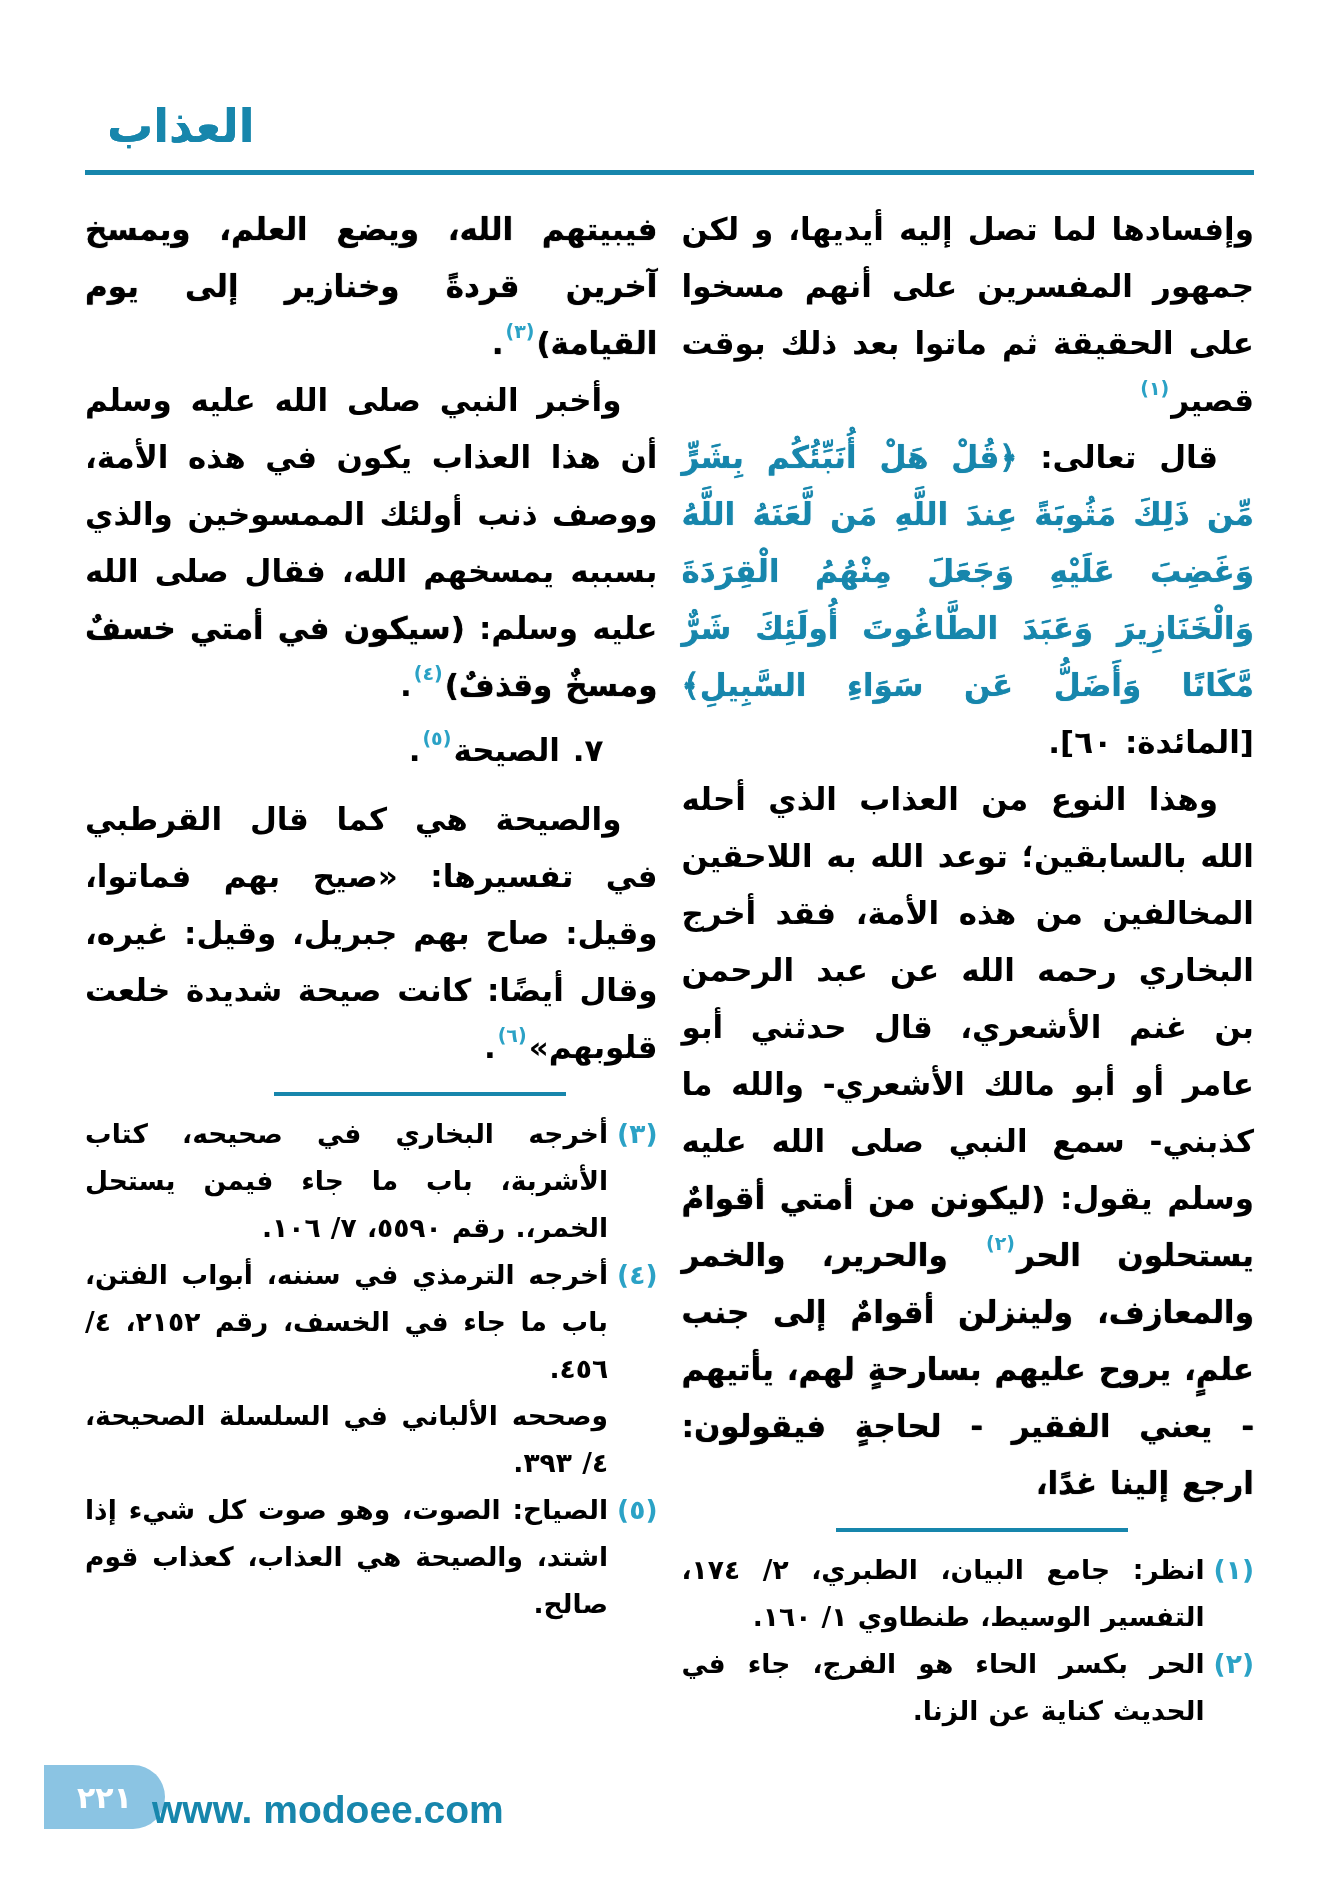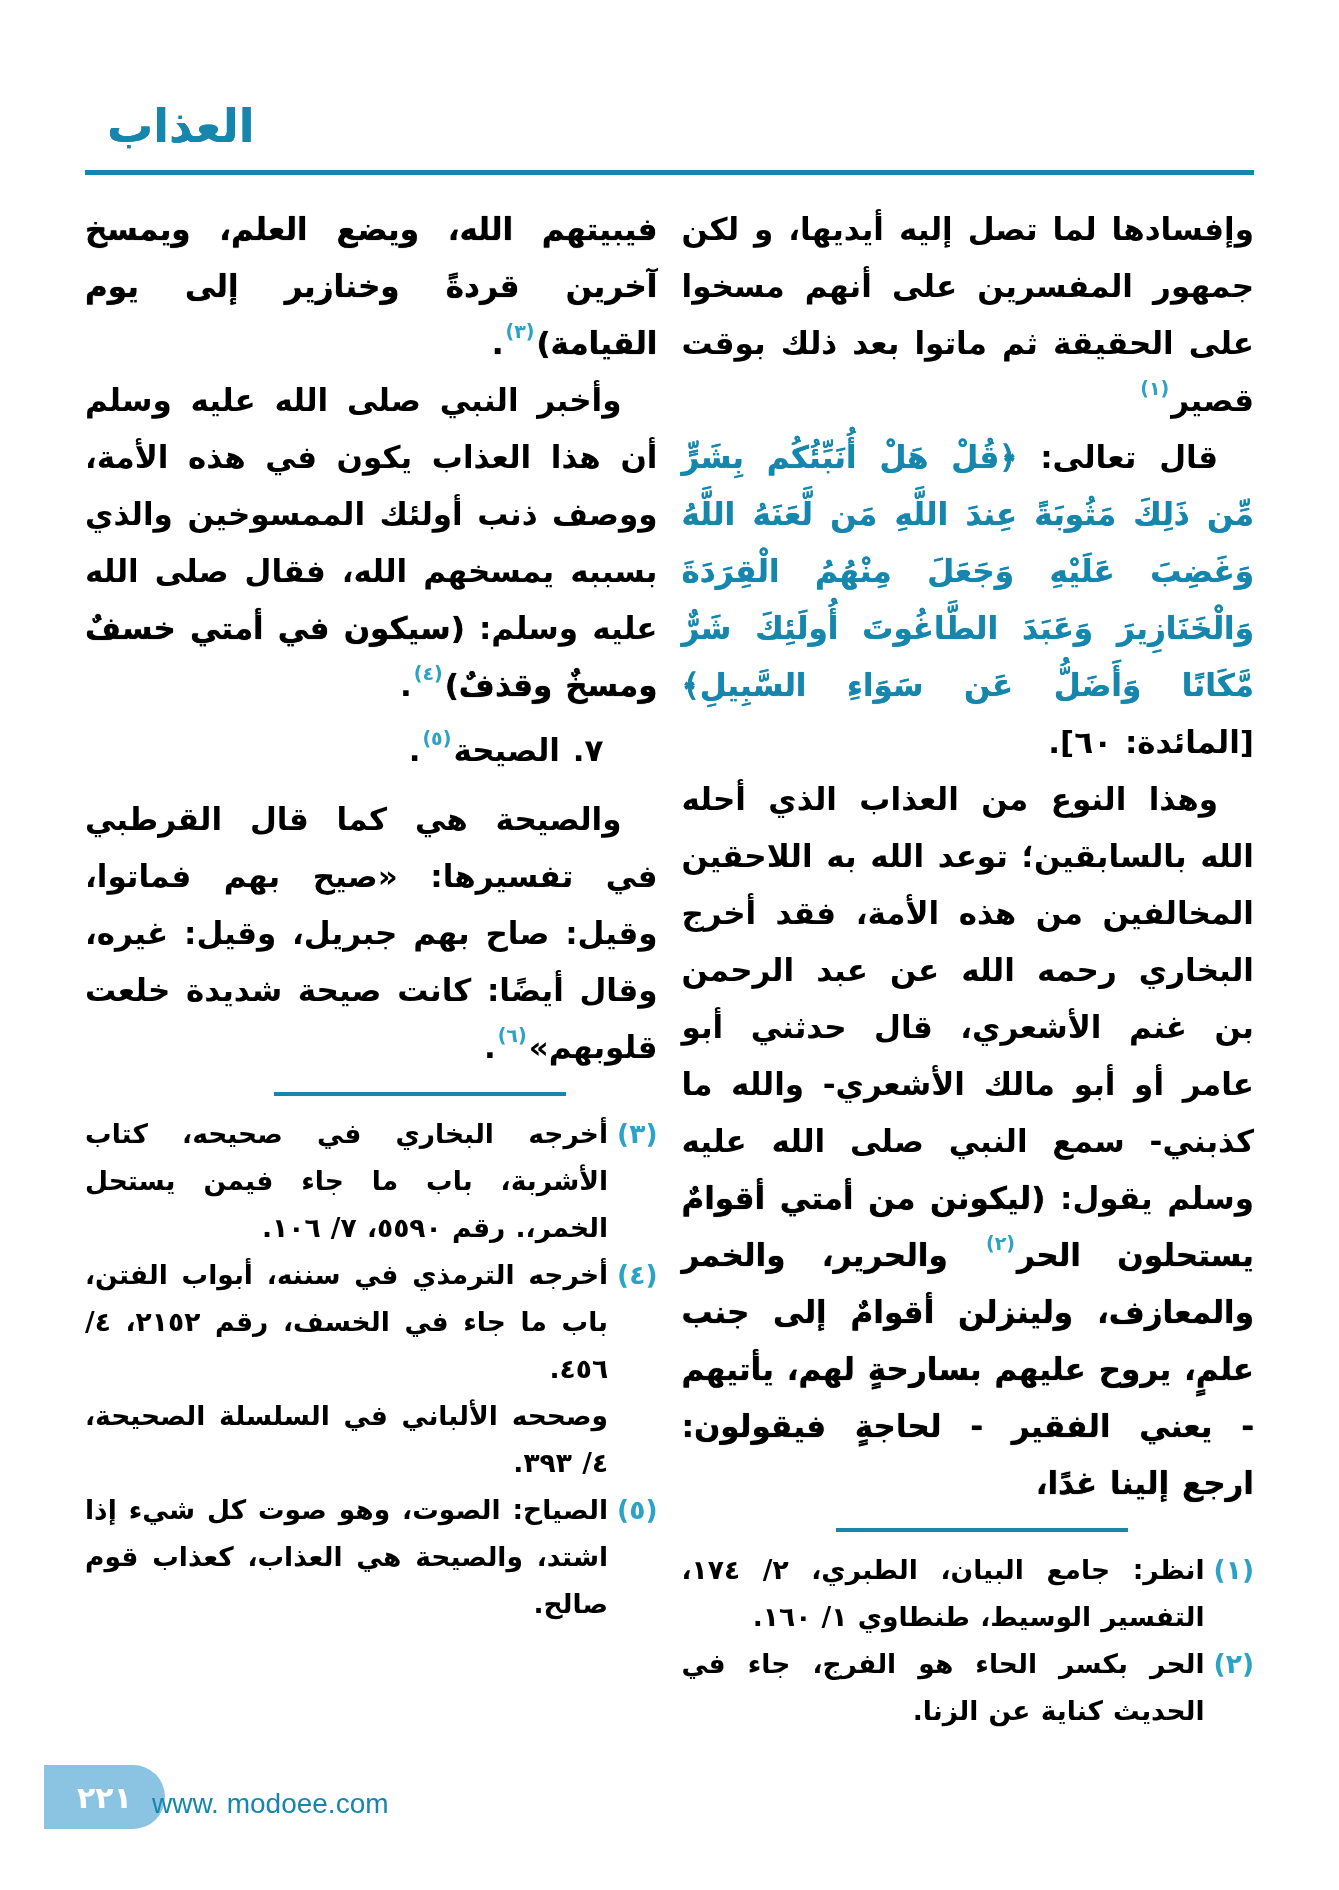--- a/index.html
+++ b/index.html
@@ -76,22 +76,22 @@
     display:flex;align-items:center;justify-content:center;
     color:#ffffff;font-size:30px;font-weight:bold;
     letter-spacing:6px;
     margin-left:44px;
   }
   .website{
     position:absolute;left:152px;top:1788px;
     direction:ltr;
     color:var(--teal);
     font-family:"Liberation Sans",sans-serif;
-    font-size:28px;
-    font-weight:normal;
+    font-size:39px;
+    font-weight:bold;
   }
 </style>
 </head>
 <body>
 
 <div class="page" style="--teal: #1786ac; --teal-light: #2ba2c6; --badge: #8bc4e3; --ink: #000000;">
 
   <div class="header">
     <div class="header-title">العذاب</div>
     <div class="header-rule"></div>

